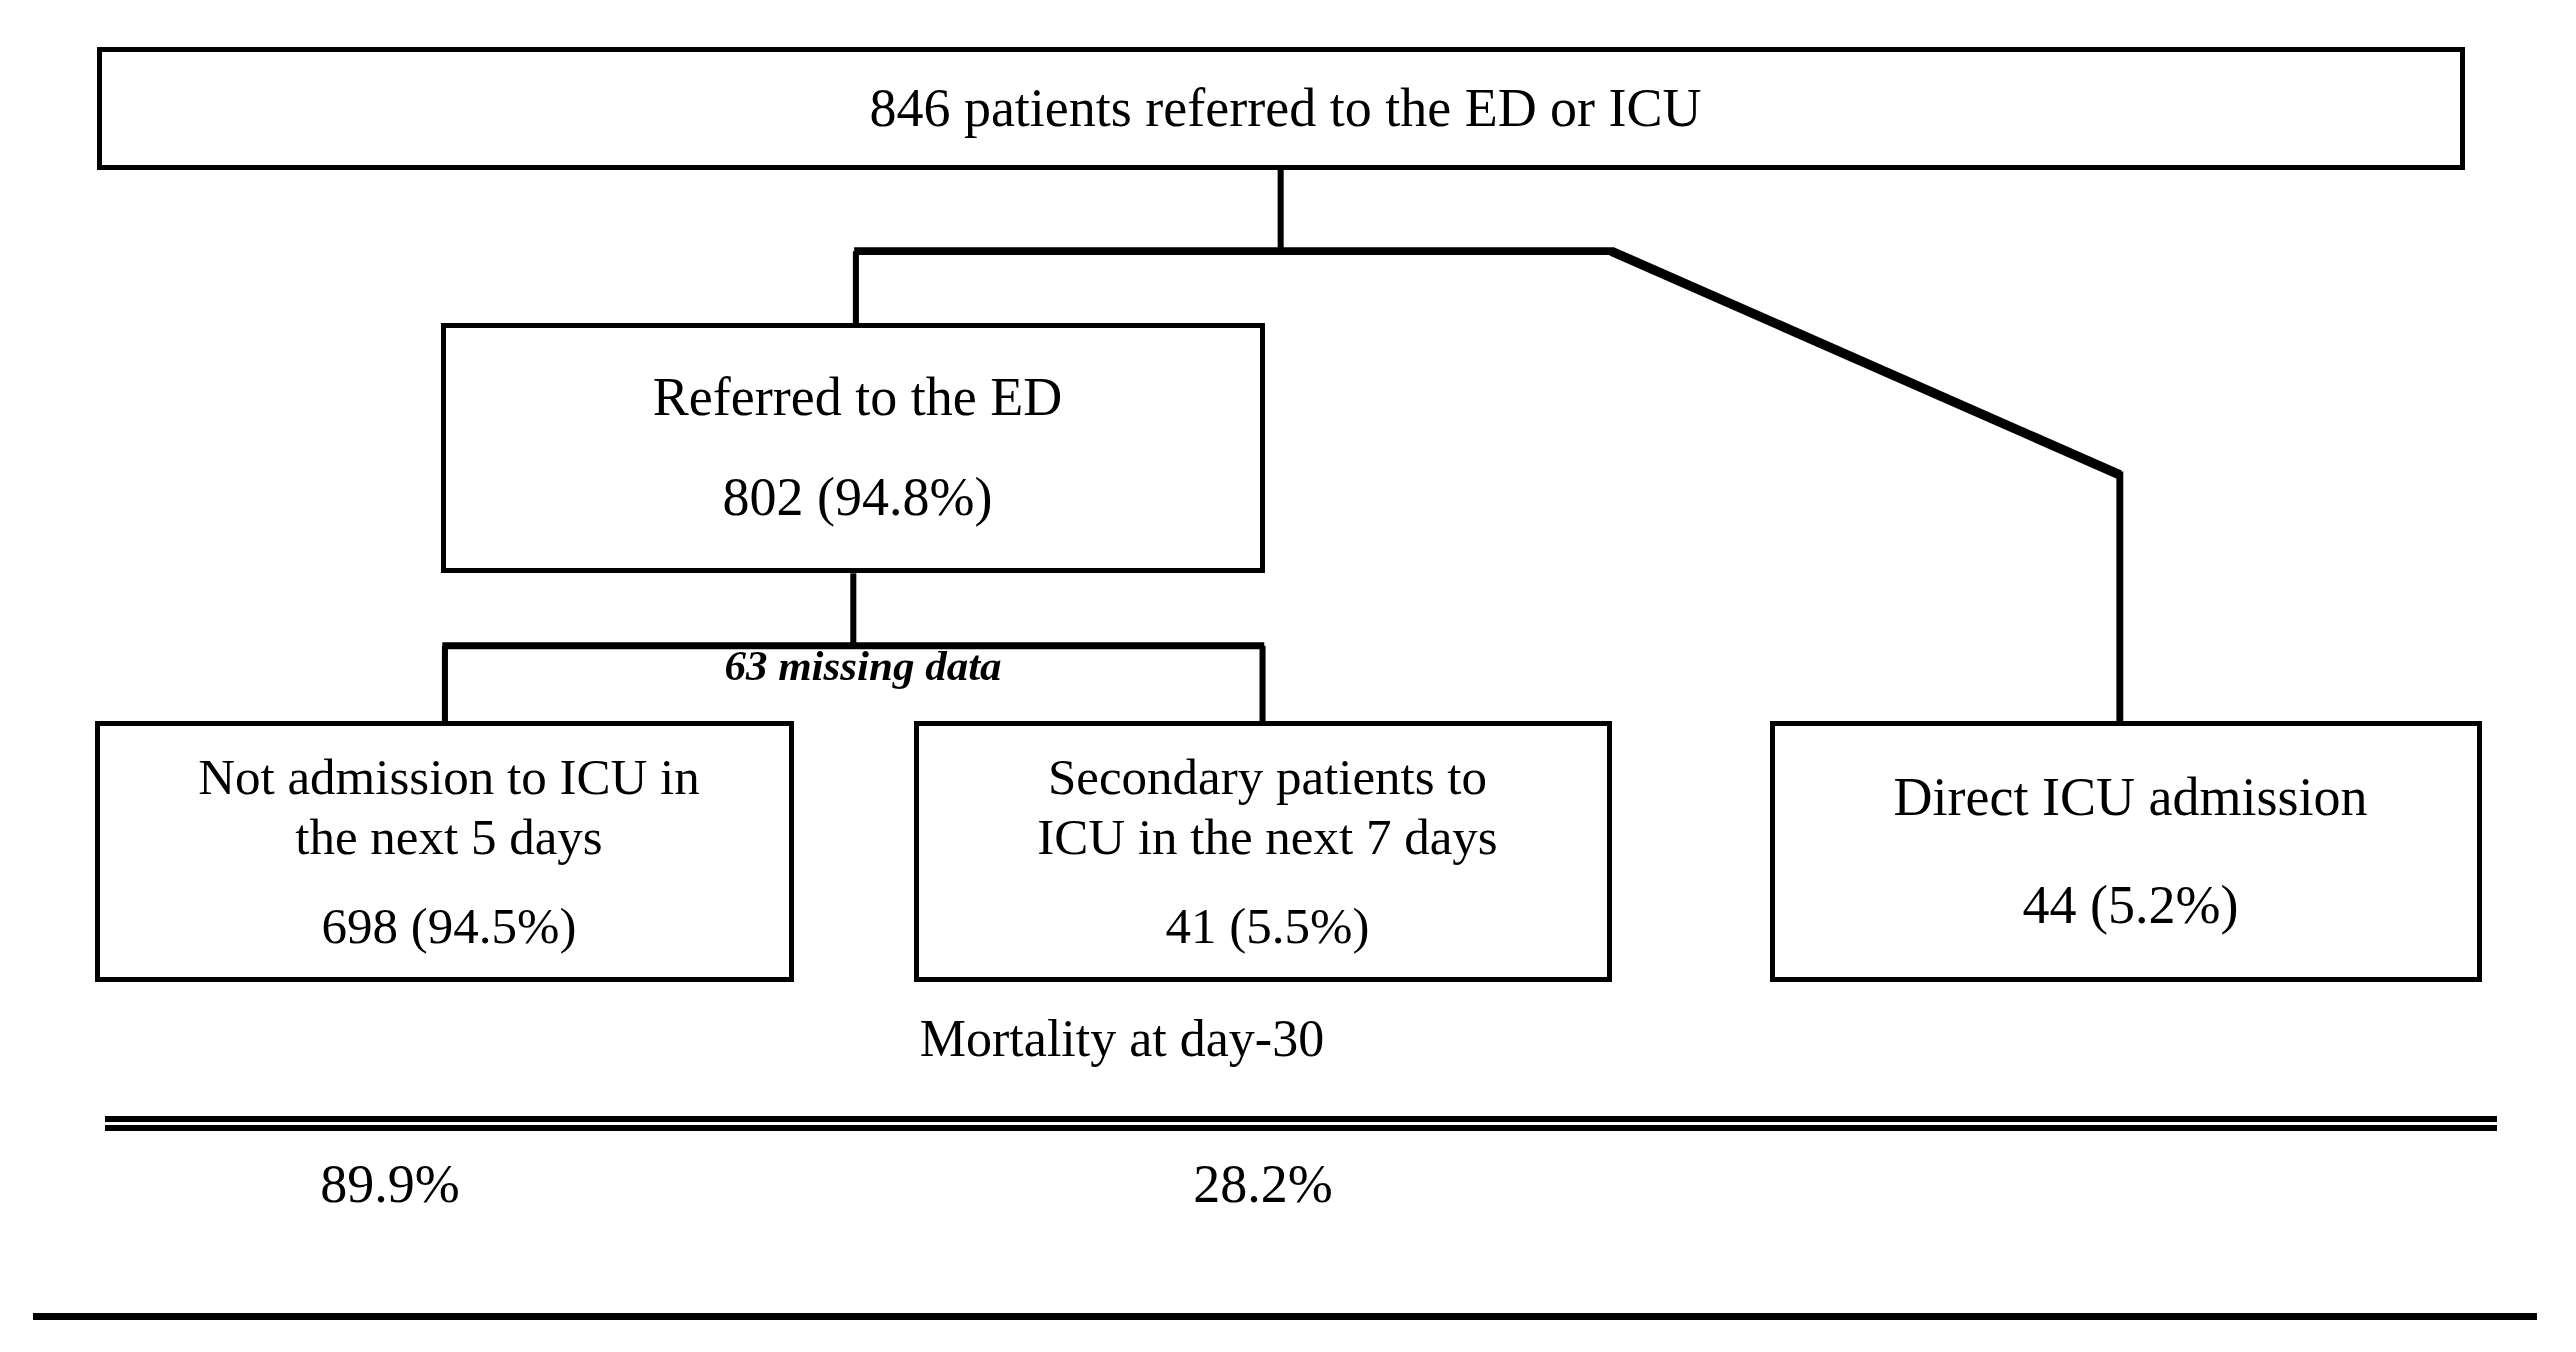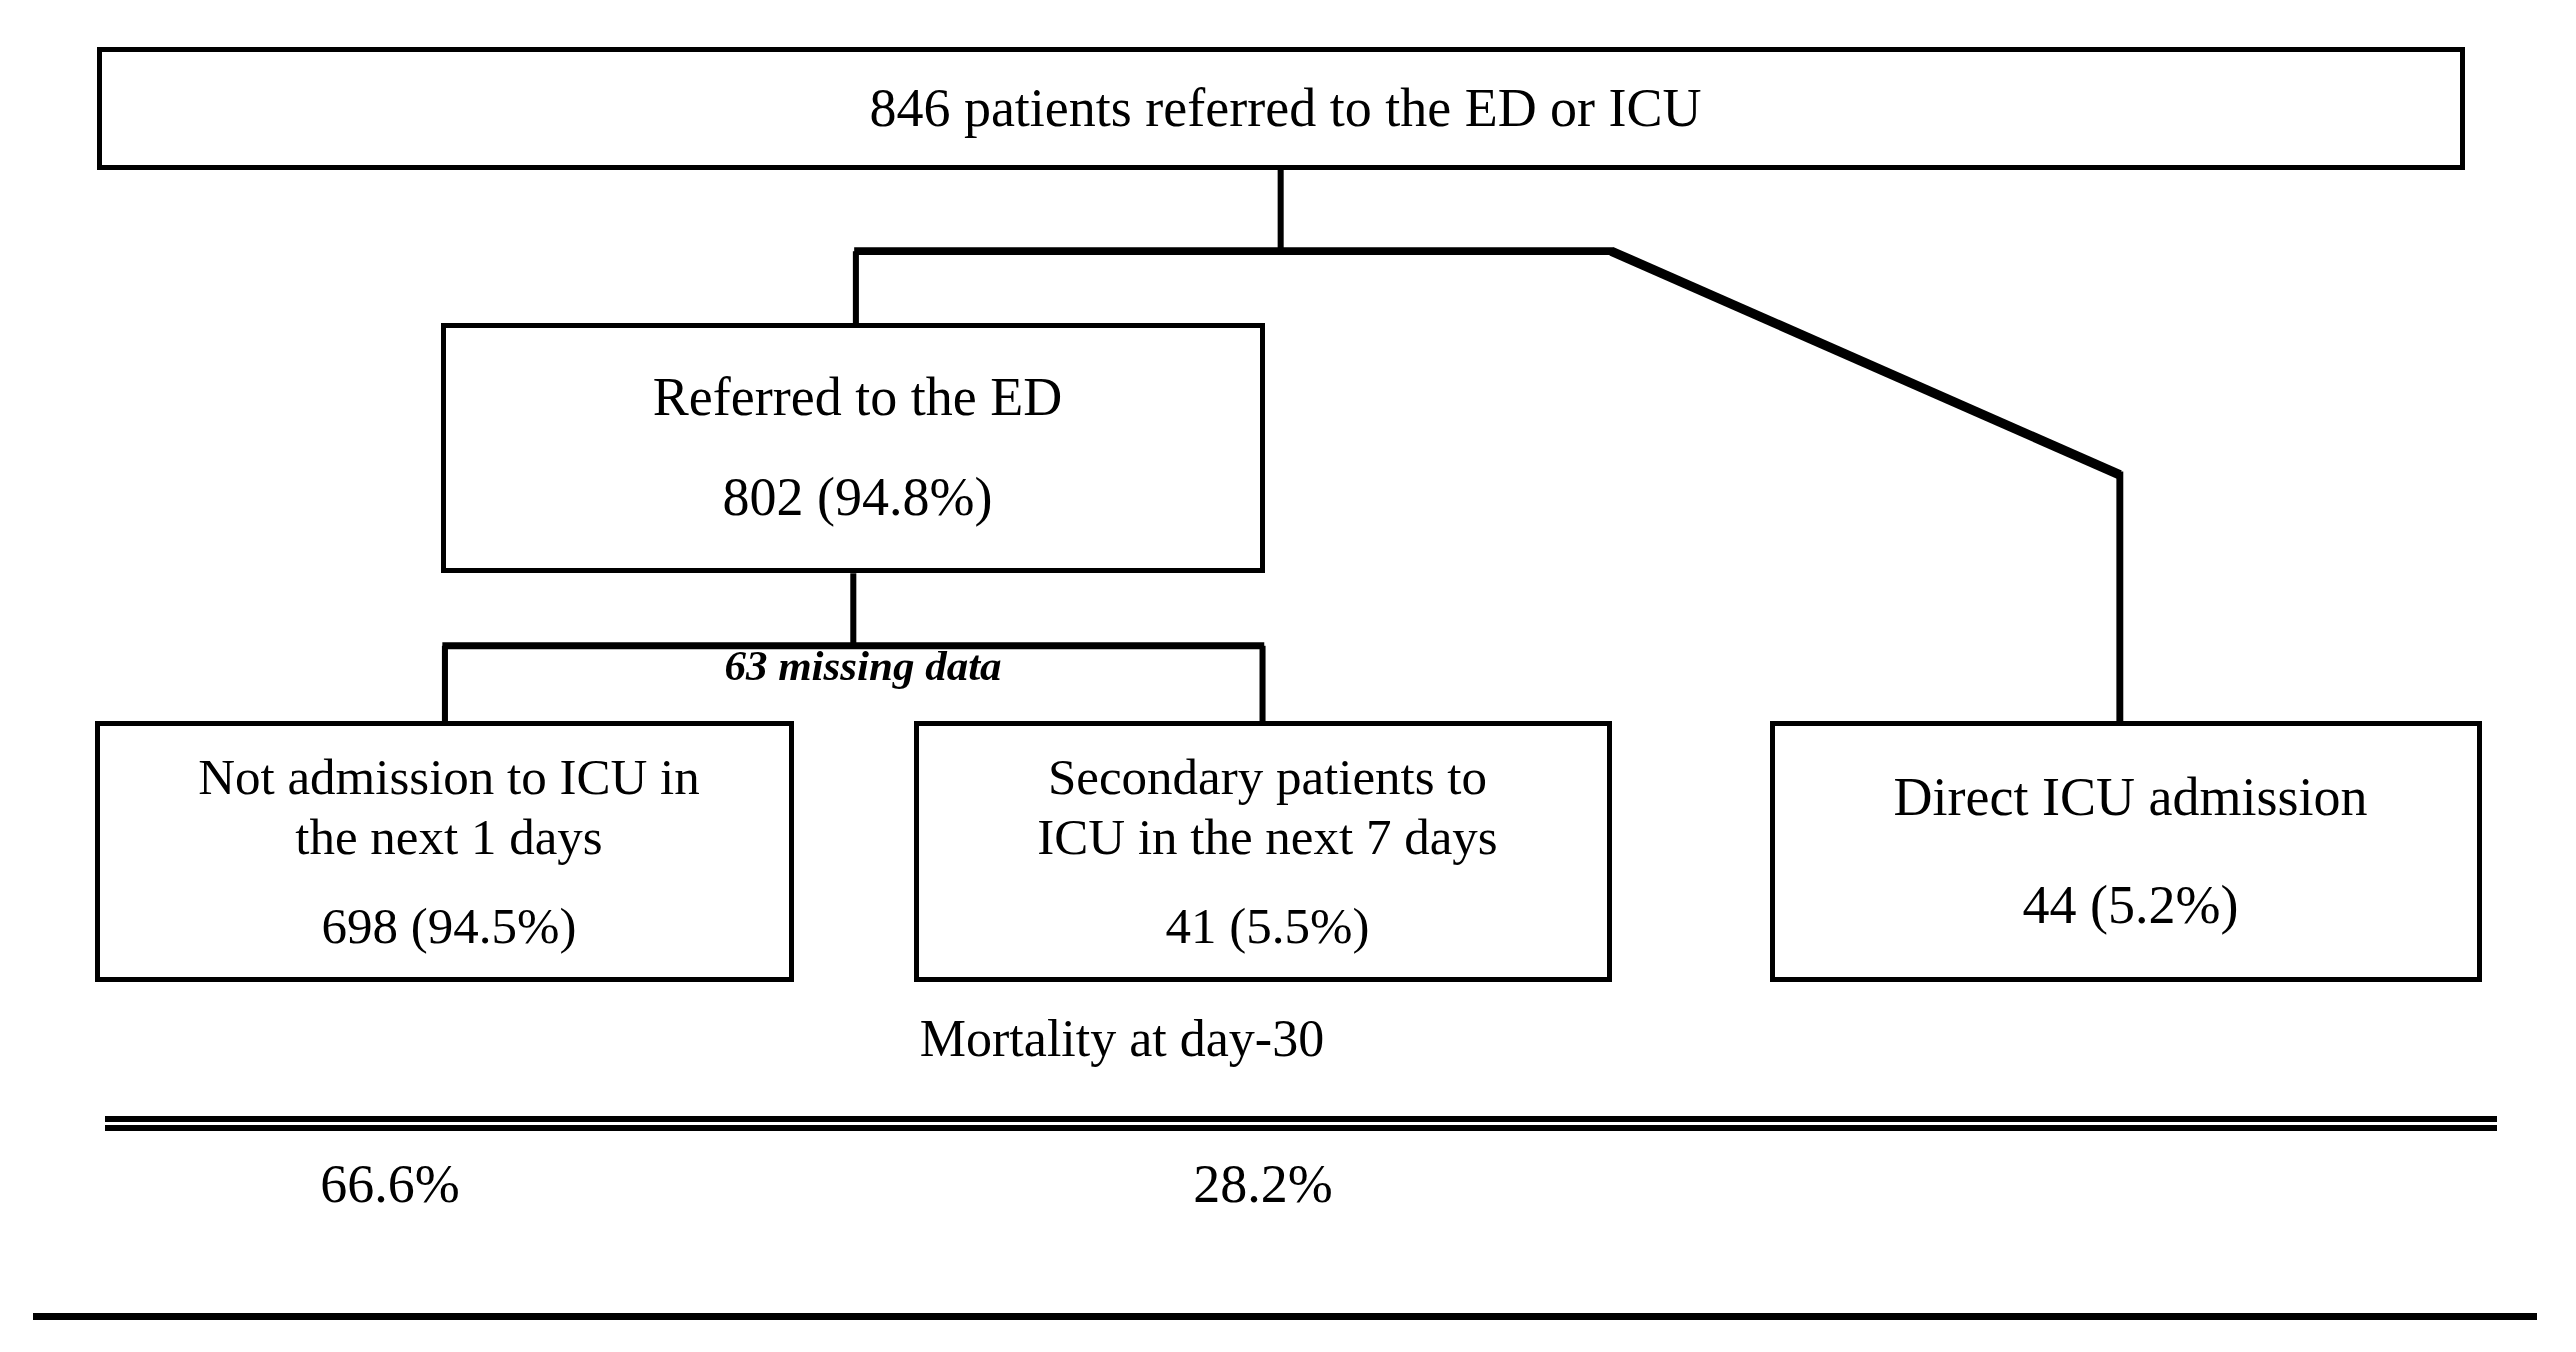--- a/index.html
+++ b/index.html
@@ -184,40 +184,40 @@
 
   <div class="node" id="node-ed">
     <span class="ln">Referred to the ED</span>
     <span class="ln">802 (94.8%)</span>
   </div>
 
   <div id="missing-data">63 missing data</div>
 
   <div class="node" id="node-notadmitted">
     <span class="ln">Not admission to ICU in</span>
-    <span class="ln">the next 1 days</span>
+    <span class="ln">the next 5 days</span>
     <span class="ln count">698 (94.5%)</span>
   </div>
 
   <div class="node" id="node-secondary">
     <span class="ln">Secondary patients to</span>
     <span class="ln">ICU in the next 7 days</span>
     <span class="ln count">41 (5.5%)</span>
   </div>
 
   <div class="node" id="node-direct">
     <span class="ln">Direct ICU admission</span>
     <span class="ln">44 (5.2%)</span>
   </div>
 
   <div id="mortality-label">Mortality at day-30</div>
 
   <div id="rule-double"></div>
 
   <div id="mortality-values">
-    <span class="mv" id="mv-0">66.6%</span>
+    <span class="mv" id="mv-0">89.9%</span>
     <span class="mv" id="mv-1">28.2%</span>
   </div>
 
   <div id="rule-bottom"></div>
 
 </div>
 
 
 </body></html>

